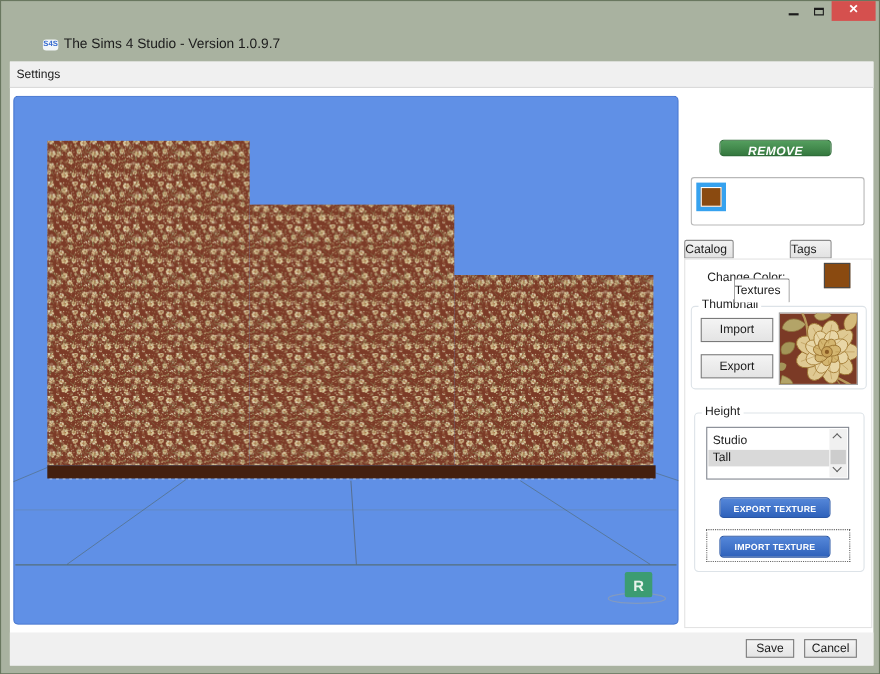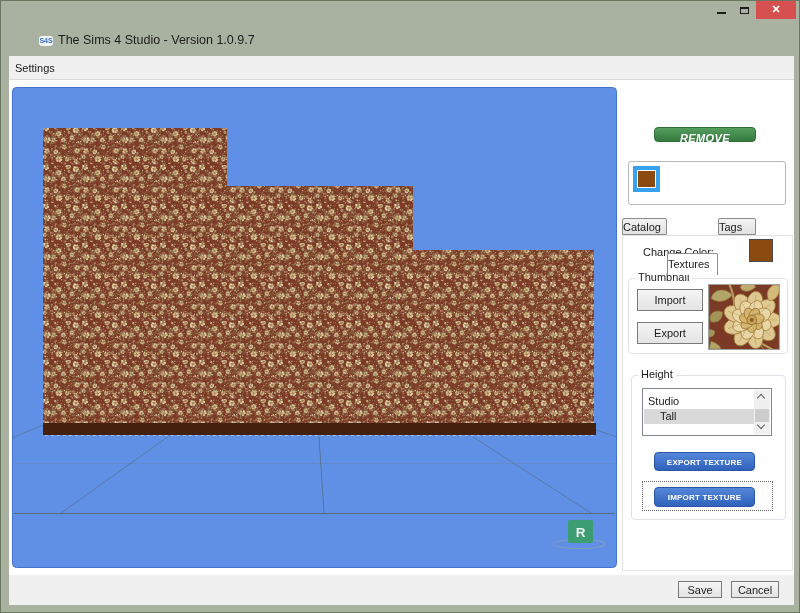--- a/index.html
+++ b/index.html
@@ -41,21 +41,21 @@
 #thumblbl{left:626px;top:215px;}
 .winbtn{background:linear-gradient(#f4f4f4,#e4e4e4);border:1px solid #7a7a7a;font-size:11px;color:#1b1b1b;
  text-align:center;position:absolute;}
 #import{left:628px;top:233px;width:66px;height:22px;line-height:21px;}
 #export{left:628px;top:266px;width:66px;height:22px;line-height:21px;}
 #thumbimg{left:699px;top:228px;width:72px;height:66px;border:1px solid #a0a0a0;}
 #heightgrp{left:622px;top:319px;width:155px;height:145px;}
 #heightlbl{left:629px;top:312px;}
 #listbox{left:633px;top:332px;width:130px;height:48px;background:#fff;border:1px solid #828790;}
 #itemMedium{left:5px;top:6px;font-size:11px;color:#1b1b1b;position:absolute;}
-#itemTall{left:1px;top:20px;width:110px;height:15px;background:#d9d9d9;position:absolute;font-size:11px;color:#1b1b1b;padding-left:16px;line-height:15px;}
+#itemTall{left:1px;top:20px;width:110px;height:15px;background:#d9d9d9;position:absolute;font-size:11px;color:#1b1b1b;padding-left:4px;line-height:15px;}
 #sbar{right:1px;top:1px;width:16px;height:44px;background:#f0f0f0;position:absolute;}
 .arr{position:absolute;left:0;width:16px;height:10px;}
 .chev{position:absolute;left:4px;width:6px;height:6px;border:solid #606060;border-width:1.5px 1.5px 0 0;}
 .chev.up{top:3px;transform:rotate(-45deg);}
 .chev.dn{top:0px;transform:rotate(135deg);}
 #sthumb{left:1px;top:19px;width:14px;height:13px;background:#cdcdcd;position:absolute;}
 #exptex{left:645px;top:396px;width:101px;height:19px;font-size:8px;line-height:19px;letter-spacing:0.2px;}
 #imptex{left:645px;top:431px;width:101px;height:20px;font-size:8px;line-height:20px;letter-spacing:0.2px;}
 #focusrect{left:633px;top:425px;width:131px;height:30px;border:1px dotted #666;}
 #footer{left:0px;top:519px;width:785px;height:30px;background:#f0f0f0;}

